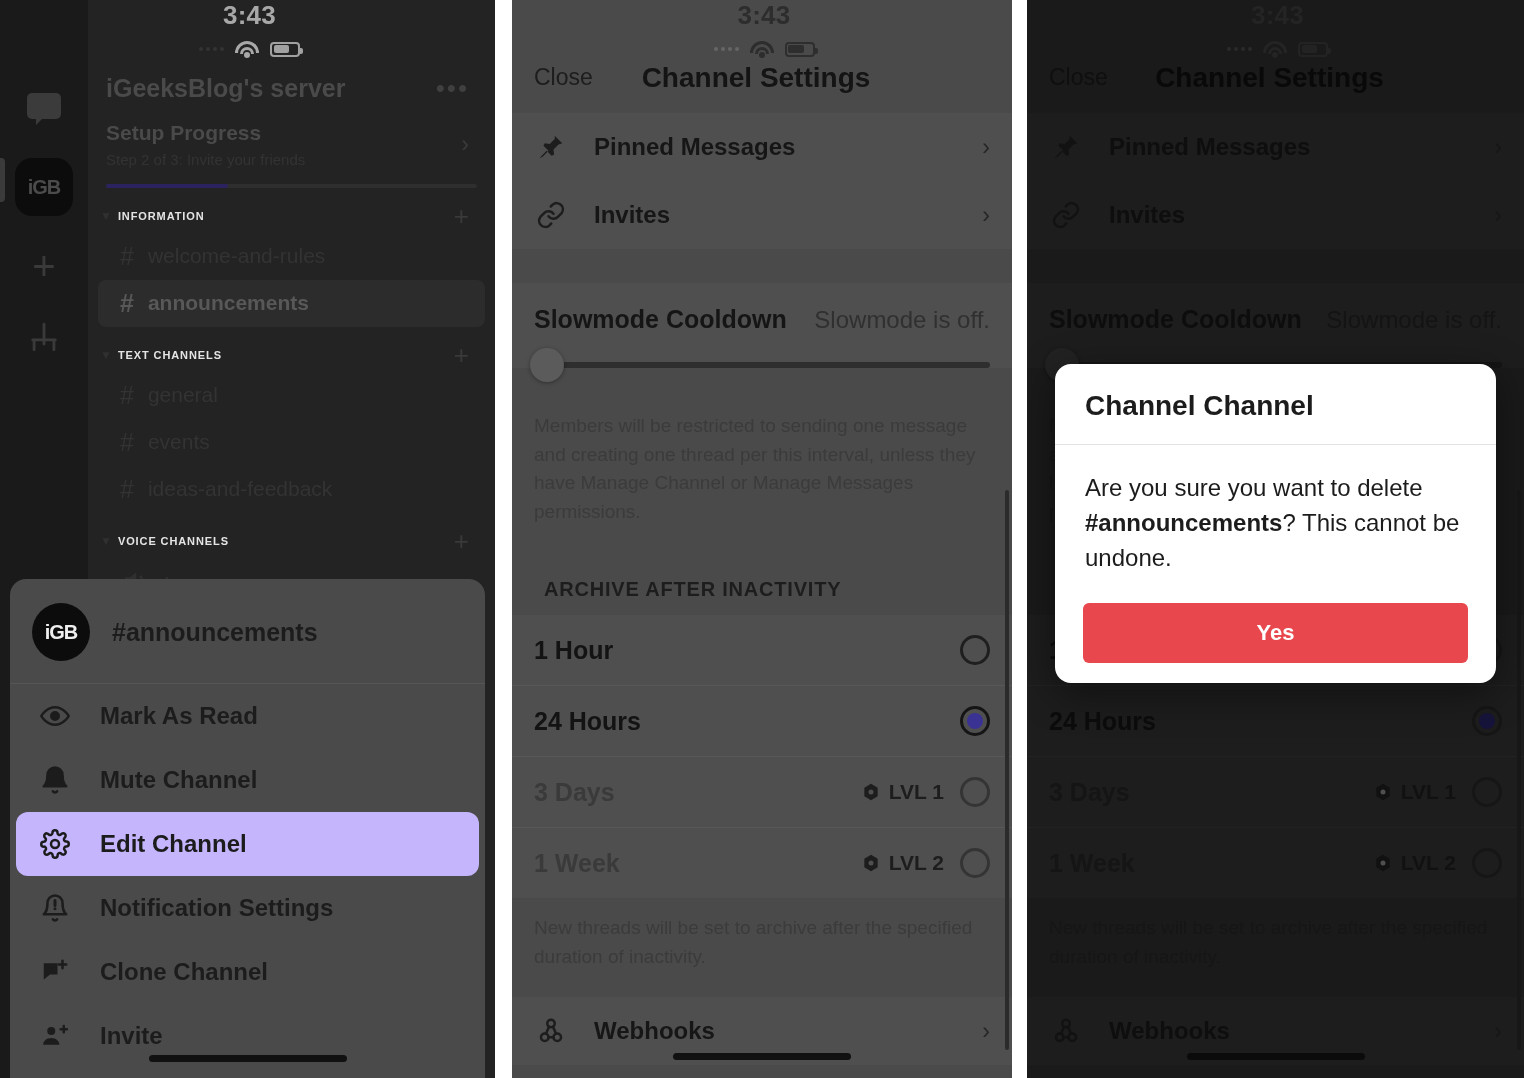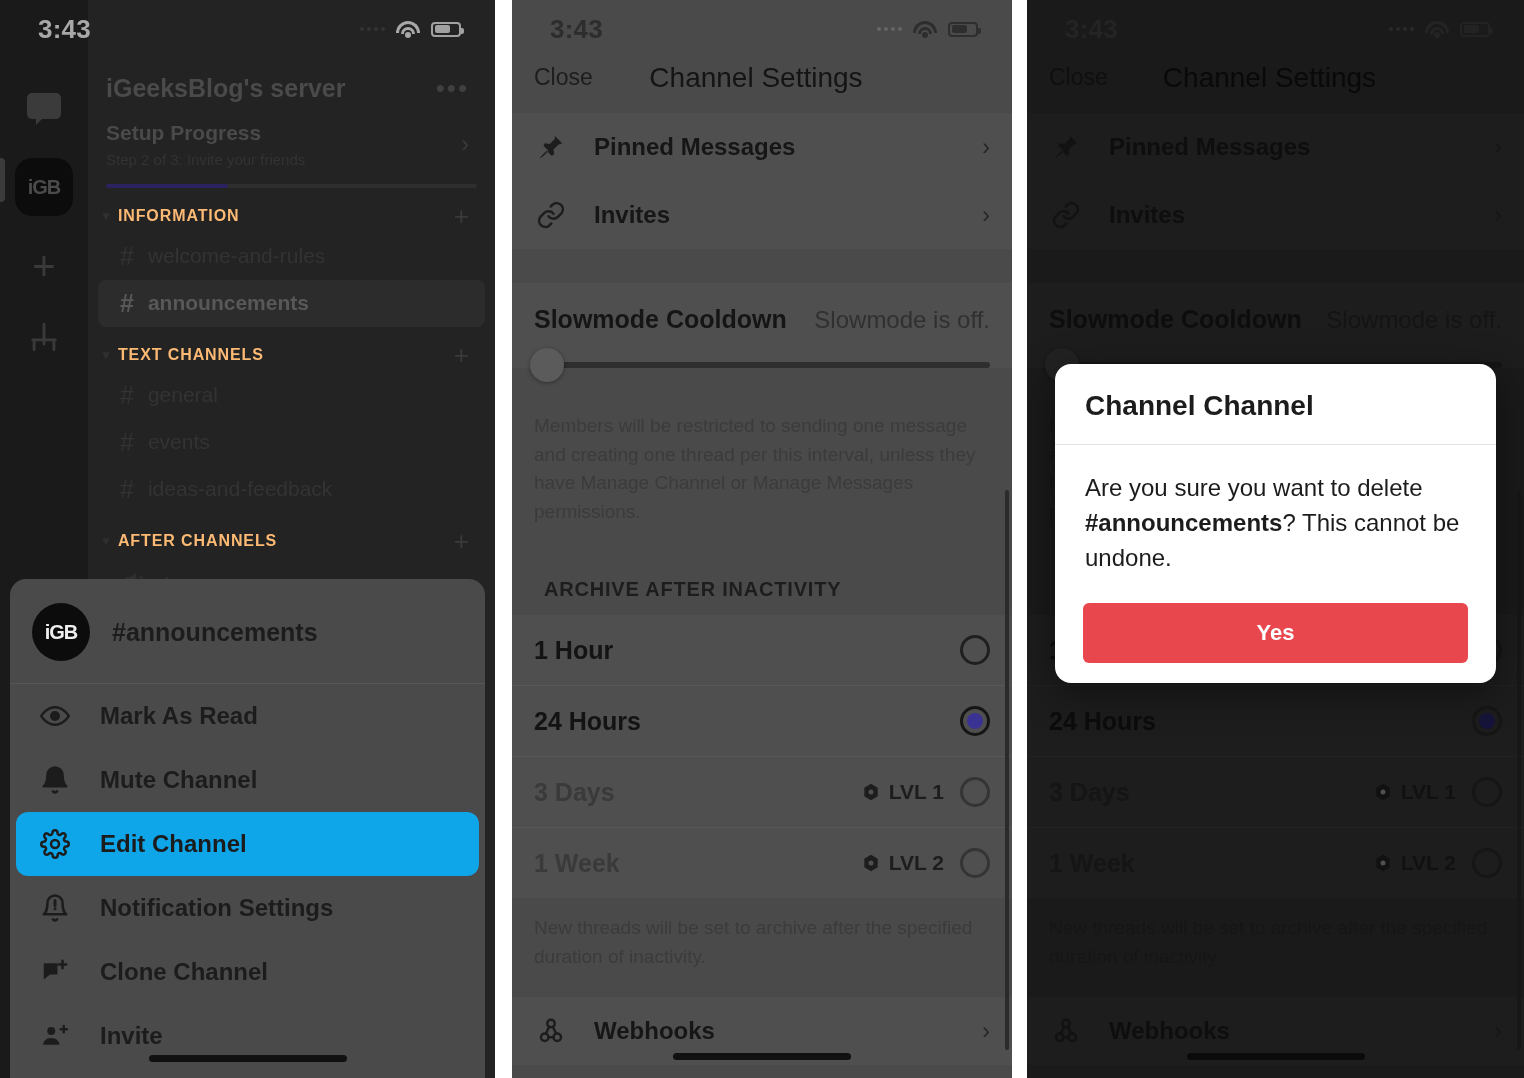--- a/index.html
+++ b/index.html
@@ -18,20 +18,21 @@
   .gap{ width:17px; background:#ffffff; flex:0 0 auto; }
   .p2{ width:500px; background:#4a4a4a; }
   .gap2{ width:15px; background:#ffffff; flex:0 0 auto; }
   .p3{ width:497px; background:#1a1a1a; }
 
   
   .statusbar{
     position:relative; height:58px;
     display:flex; align-items:center; justify-content:space-between;
     padding:0 34px 0 38px;
+    flex-direction:column;
   }
   .clock{ font-size:26px; font-weight:600; letter-spacing:.2px; }
   .sb-right{ display:flex; align-items:center; gap:11px; }
   .dots{ display:flex; gap:3px; align-items:flex-end; }
   .dots i{ width:4px; height:4px; border-radius:50%; display:block; }
   .wifi{ position:relative; width:24px; height:18px; }
   .wifi span{ position:absolute; left:50%; transform:translateX(-50%);
     border-style:solid; border-color:currentColor transparent transparent transparent;}
   .wifi .a{ width:24px;height:12px;border-radius:50% 50% 0 0/100% 100% 0 0;
             border:3px solid currentColor;border-bottom:none;top:1px;}
@@ -74,21 +75,21 @@
     padding:4px 26px 0 18px;}
   .setup-t{ font-size:21px; font-weight:700; color:#4a4a4a; }
   .setup-s{ font-size:15px; color:#333333; margin-top:6px;}
   .chev{ color:#3b3b3b; font-size:23px; font-weight:300;}
   .progress{ margin:16px 18px 0 18px; height:4px; background:#2e2e2e; border-radius:2px;}
   .progress i{ display:block; height:100%; background:#2b2360; border-radius:2px;}
   .cat{ display:flex; align-items:center; justify-content:space-between;
     padding:18px 26px 6px 12px;}
   .cat-l{ display:flex; align-items:center; gap:6px; }
   .cat-caret{ color:#303030; font-size:12px;}
-  .cat-name{ font-size:16px; font-weight:700; letter-spacing:.9px; color:#fdba74;}
+  .cat-name{ font-size:11px; font-weight:700; letter-spacing:.9px; color:#e5e5e5;}
   .cat-plus{ color:#3a3a3a; font-size:26px; font-weight:300; line-height:.8;}
   .chan{ display:flex; align-items:center; gap:14px; padding:9px 18px 9px 22px;
     border-radius:8px; margin:0 10px;}
   .chan .h{ font-size:25px; color:#333333; font-weight:500;}
   .chan .n{ font-size:21px; color:#333333;}
   .chan.active{ background:#2c2c2c;}
   .chan.active .h,.chan.active .n{ color:#585858; font-weight:700;}
   .voice-ico{ color:#2f2f2f; font-size:20px; }
 
   
@@ -97,30 +98,30 @@
   .sheet-head{ display:flex; align-items:center; gap:22px; padding:24px 24px 22px 22px;
     border-bottom:1px solid #565656;}
   .sheet-av{ width:58px;height:58px;border-radius:50%;background:#0c0c0c;color:#efefef;
     display:flex;align-items:center;justify-content:center;font-size:20px;font-weight:800;
     letter-spacing:-1px;}
   .sheet-title{ font-size:25px; font-weight:700; color:#1c1c1c;}
   .mrow{ display:flex; align-items:center; gap:28px; padding:17px 24px 17px 22px;
     margin:0 6px; border-radius:12px;}
   .mrow .lbl{ font-size:24px; font-weight:600; color:#1c1c1c;}
   .mrow .ico{ width:34px; display:flex; justify-content:center; color:#1c1c1c;}
-  .mrow.sel{ background:#0ea5e9; }
+  .mrow.sel{ background:#c4b5fd; }
   .home-ind{ position:absolute; left:50%; transform:translateX(-50%); bottom:16px;
     width:198px; height:7px; border-radius:4px; background:#111; }
 
   
   .p2 .statusbar{ color:#2d2d2d; }
   .nav{ display:flex; align-items:center; padding:6px 22px 22px 22px; position:relative;}
   .nav-close{ font-size:23px; color:#1d1d1d; }
   .nav-title{ position:absolute; left:0; right:12px; text-align:center;
-    font-size:28px; font-weight:400; color:#141414; pointer-events:none;}
+    font-size:28px; font-weight:700; color:#141414; pointer-events:none;}
   .sec{ background:#4f4f4f; }
   .row{ display:flex; align-items:center; padding:19px 22px; gap:26px; }
   .row .ico{ width:34px; display:flex; justify-content:center; color:#1d1d1d;}
   .row .lbl{ font-size:24px; font-weight:700; color:#161616; flex:1;}
   .row .chv{ color:#262626; font-size:23px; font-weight:300;}
   .spacer{ height:34px; }
   .slow{ padding:22px 22px 6px; display:flex; align-items:baseline; justify-content:space-between;}
   .slow-t{ font-size:25px; font-weight:700; color:#151515;}
   .slow-v{ font-size:24px; color:#303030;}
   .slider{ position:relative; margin:22px 22px 28px; height:6px; background:#2e2e2e;
@@ -258,21 +259,21 @@
               <span class="h">#</span>
               <span class="n">events</span>
             </div>
             <div class="chan">
               <span class="h">#</span>
               <span class="n">ideas-and-feedback</span>
             </div>
             <div class="cat">
               <div class="cat-l">
                 <span class="cat-caret">▼</span>
-                <span class="cat-name">AFTER CHANNELS</span>
+                <span class="cat-name">VOICE CHANNELS</span>
               </div>
               <span class="cat-plus">+</span>
             </div>
             <div class="chan">
               <span class="voice-ico"><svg width="30" height="30" viewBox="0 0 24 24" fill="none" stroke="currentColor" stroke-width="2" stroke-linecap="round" stroke-linejoin="round">
                   <path d="M4 9v6h4l5 4V5L8 9H4z" fill="currentColor" stroke="none"></path>
                   <path d="M16.5 8.5a5 5 0 0 1 0 7"></path>
                 </svg></span>
               <span class="n">Lounge</span>
             </div>

